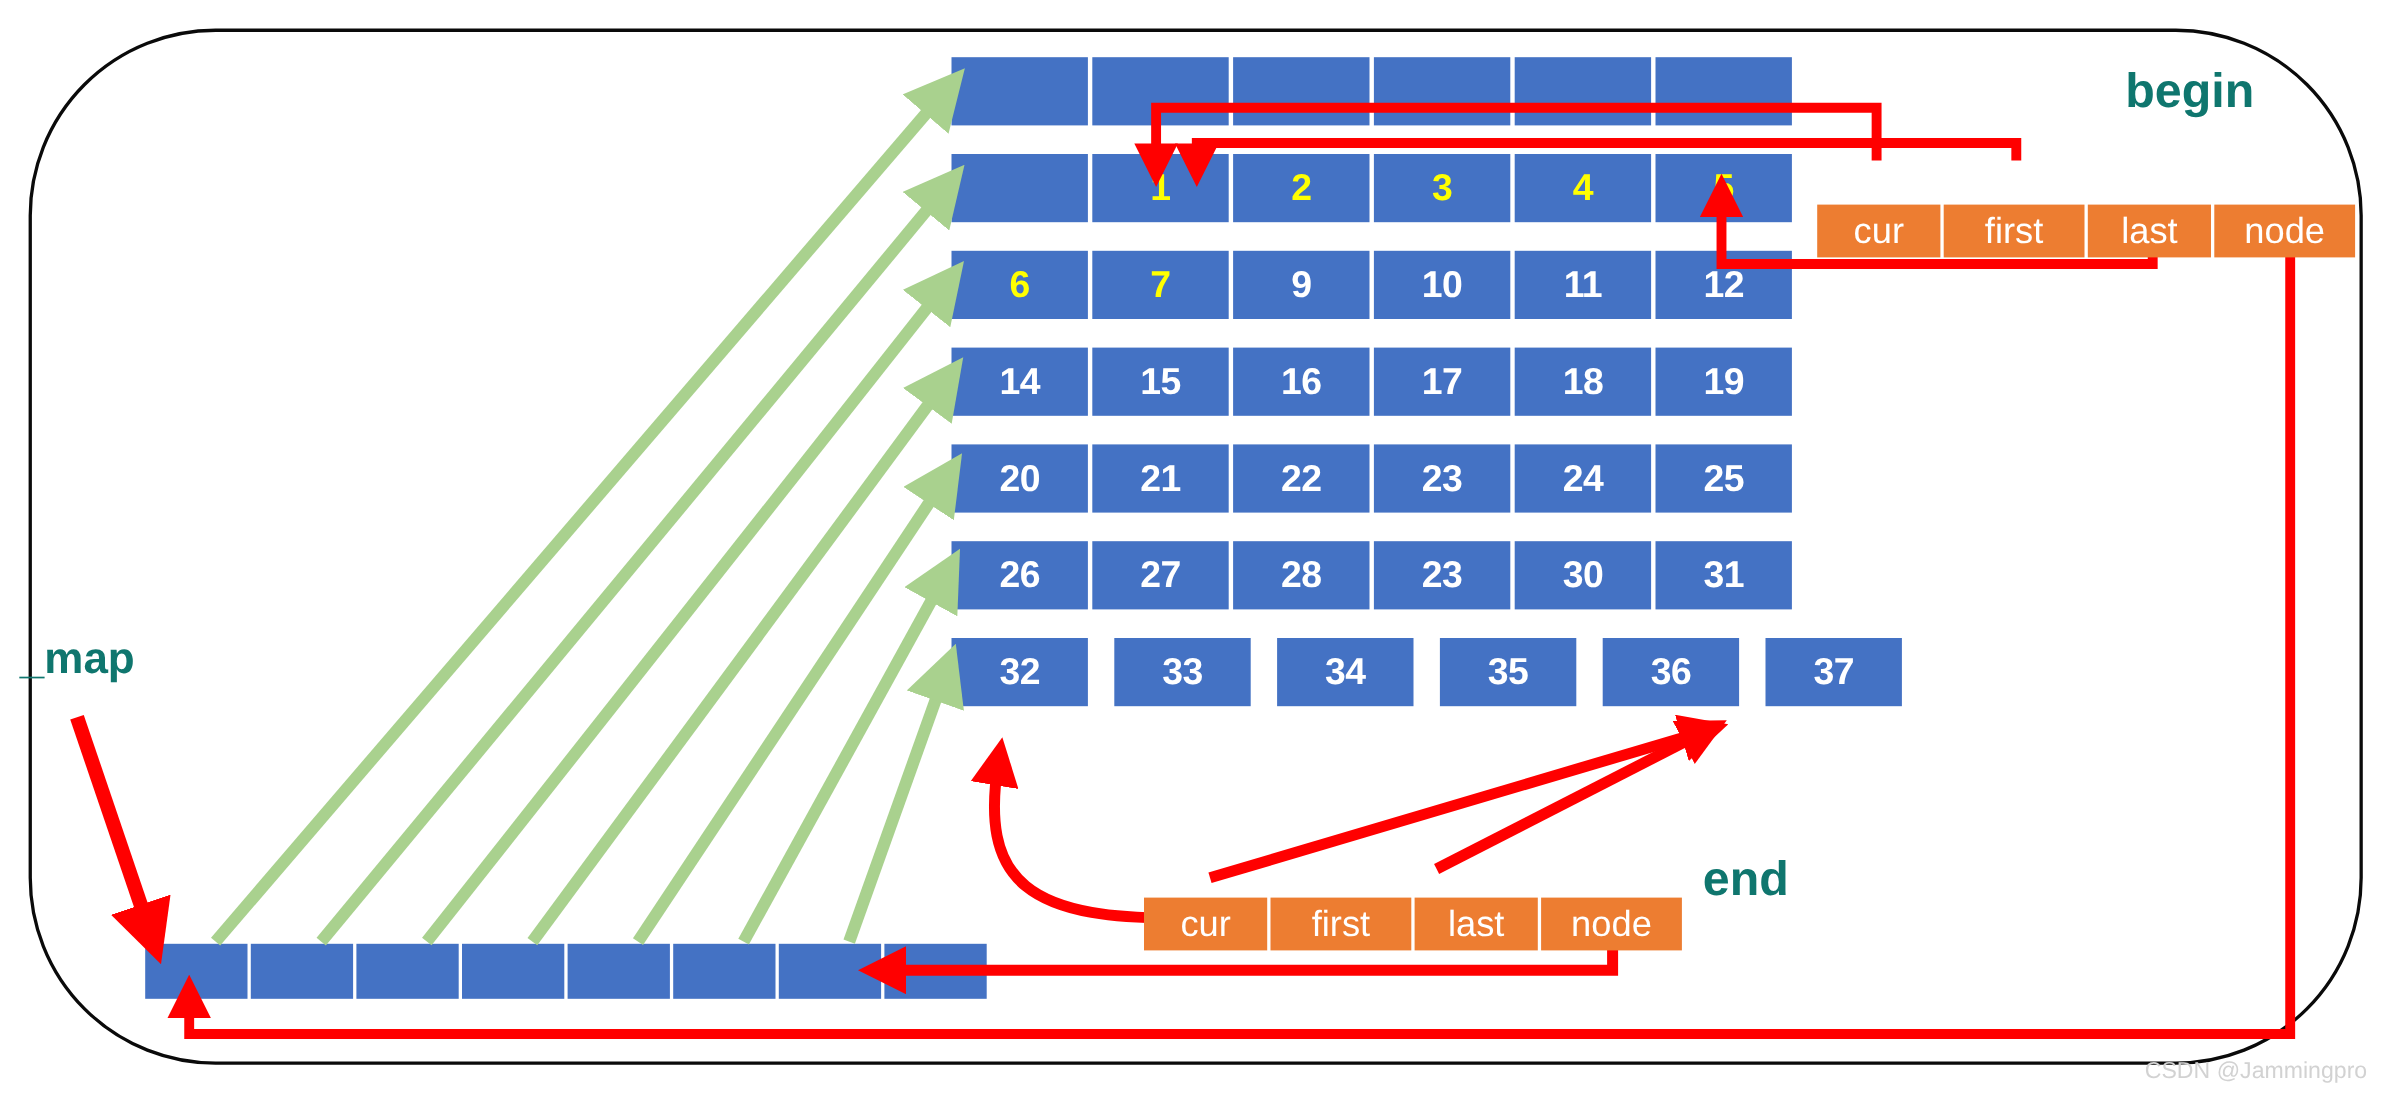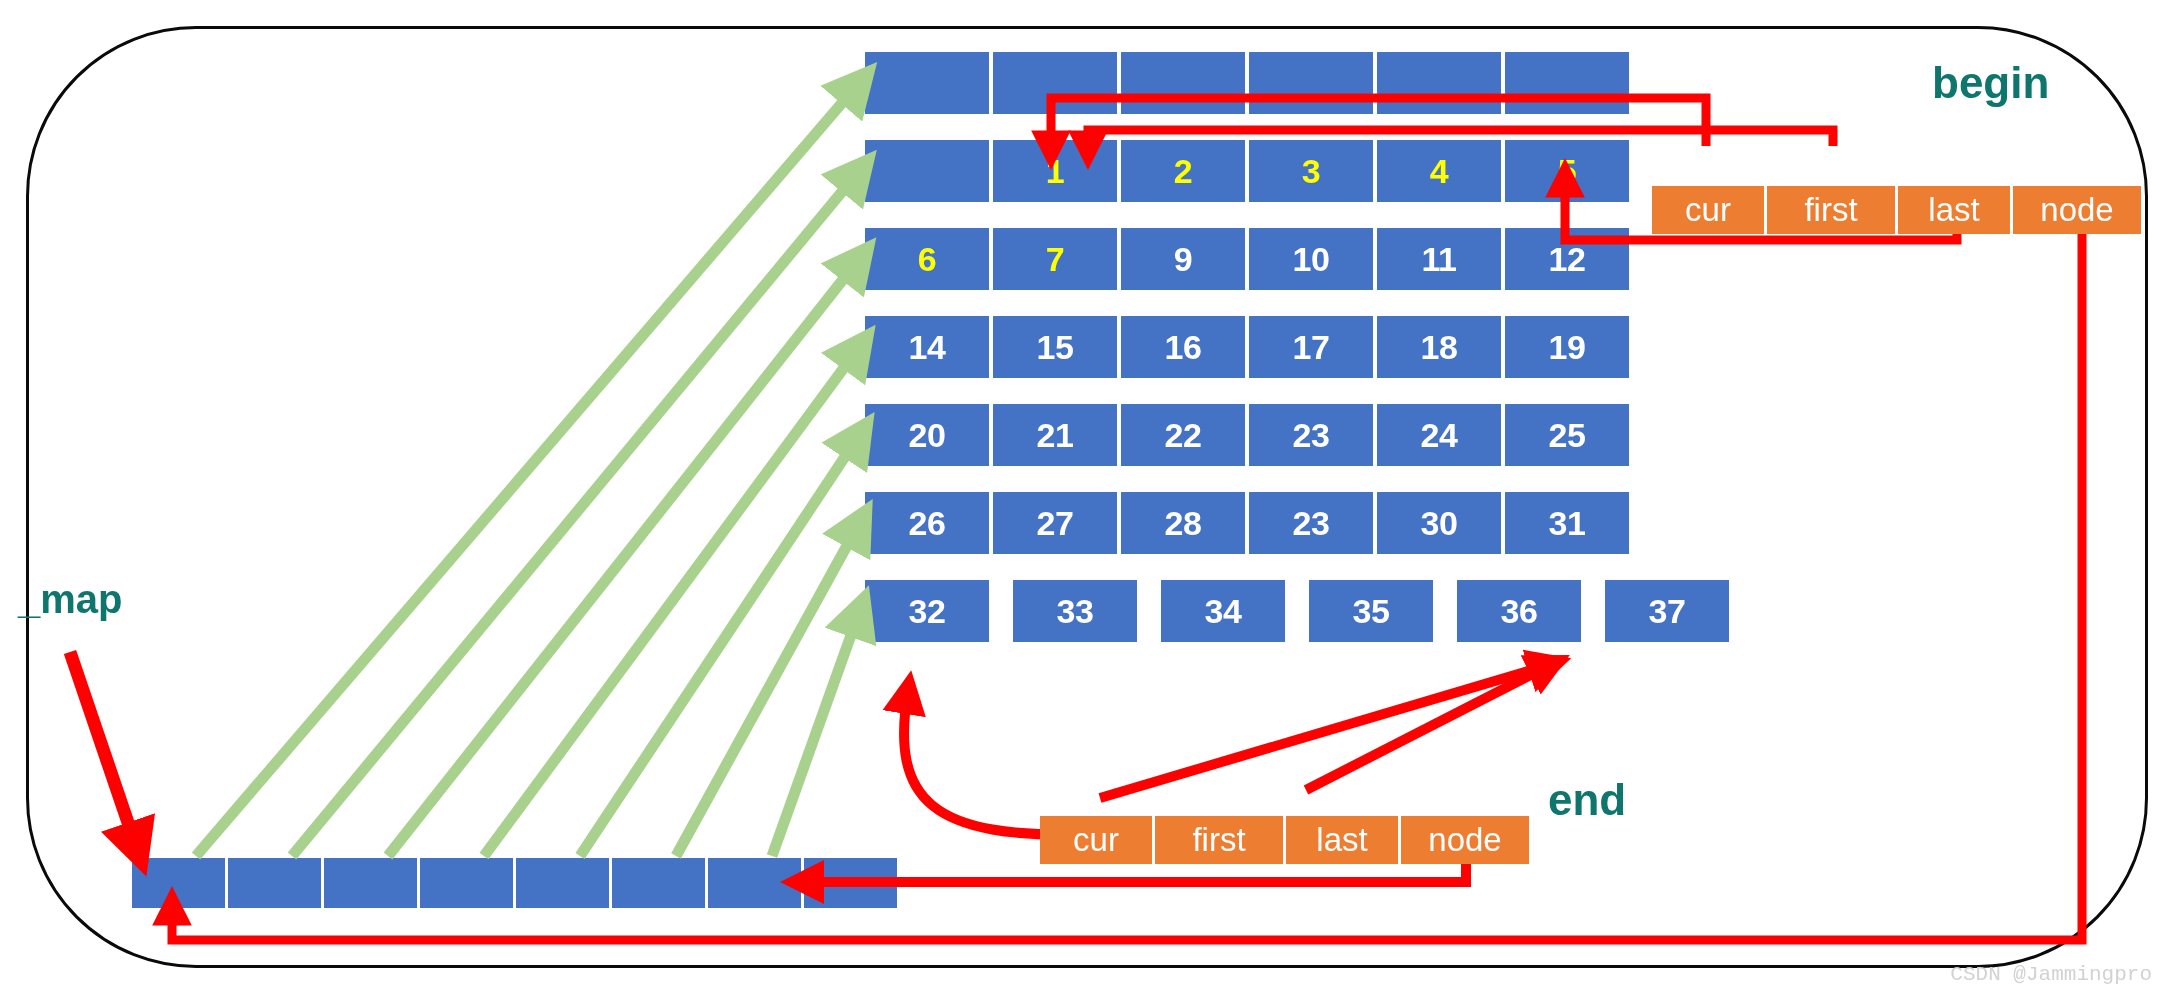--- a/index.html
+++ b/index.html
@@ -98,21 +98,21 @@
   }
   #lbl-begin{ left:1932px; top:58px;  font-size:44px; }
   #lbl-end{   left:1548px; top:775px; font-size:44px; }
   #lbl-map{   left:18px;   top:577px; font-size:40px; }
 
   #watermark{
     position:absolute;
     right:24px; bottom:8px;
     color:#d2d2d2;
     font-size:21px;
-    font-family:Liberation Mono, monospace;
+    font-family:Liberation Sans, sans-serif;
     white-space:nowrap;
   }
 
   svg.overlay{
     position:absolute;
     left:0; top:0;
     width:2176px; height:994px;
     pointer-events:none;
   }
   #green-layer{ z-index:2; }

